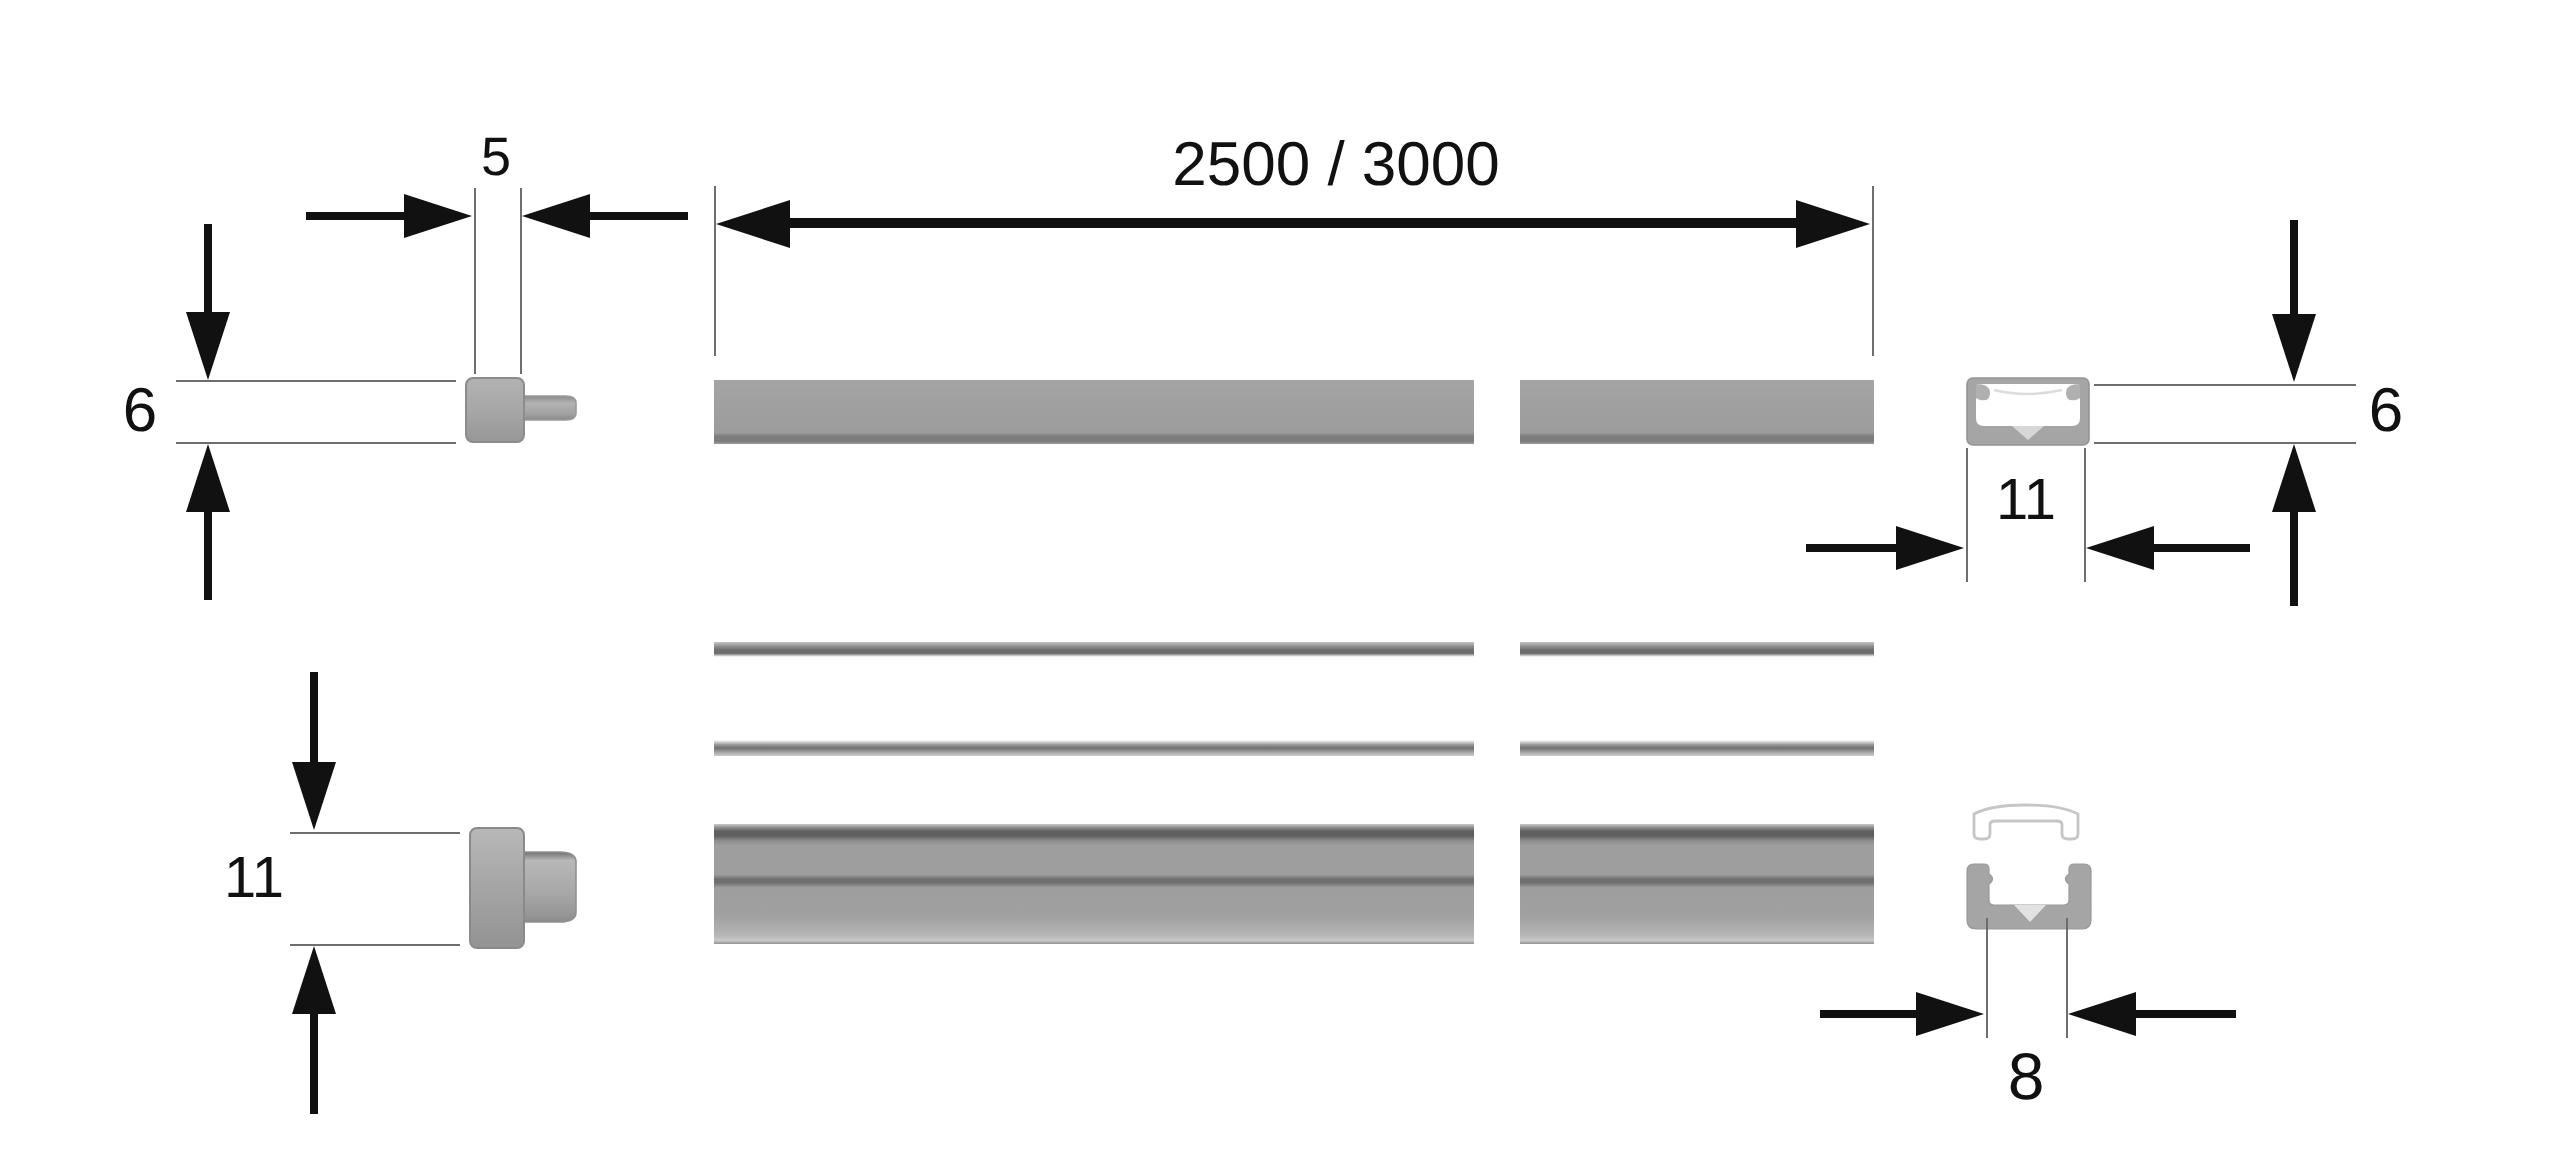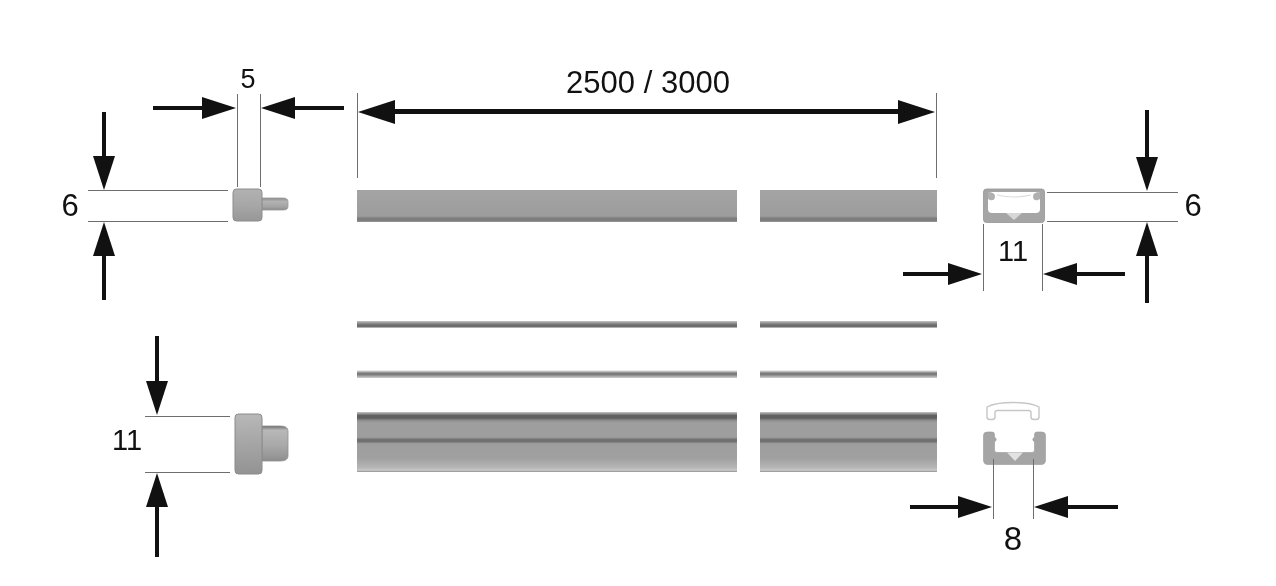--- a/index.html
+++ b/index.html
@@ -56,21 +56,21 @@
     <div class="dim-label" style="left:248px;top:79px;font-size:27px">5</div>
     <div class="dl" style="left:153px;top:106px;width:53px;height:4px"></div>
     <div class="ah r" style="left:202px;top:97px"></div>
     <div class="dl" style="left:291px;top:106px;width:53px;height:4px"></div>
     <div class="ah l" style="left:261px;top:97px"></div>
     <div class="ext v" style="left:237px;top:94px;height:93px"></div>
     <div class="ext v" style="left:260px;top:94px;height:93px"></div>
   </div>
 
   <div>
-    <div class="dim-label" style="left:648px;top:82px;font-size:31px">2500 / 3000</div>
+    <div class="dim-label" style="left:668px;top:82px;font-size:31px">2500 / 3000</div>
     <div class="dl" style="left:372px;top:109px;width:549px;height:5px"></div>
     <div class="ah big-l" style="left:358px;top:100px"></div>
     <div class="ah big-r" style="left:898px;top:100px"></div>
     <div class="ext v" style="left:357px;top:93px;height:85px"></div>
     <div class="ext v" style="left:936px;top:93px;height:85px"></div>
   </div>
 
   <div>
     <div class="dim-label" style="left:70px;top:205px;font-size:31px">6</div>
     <div class="dl" style="left:102px;top:112px;width:4px;height:46px"></div>

